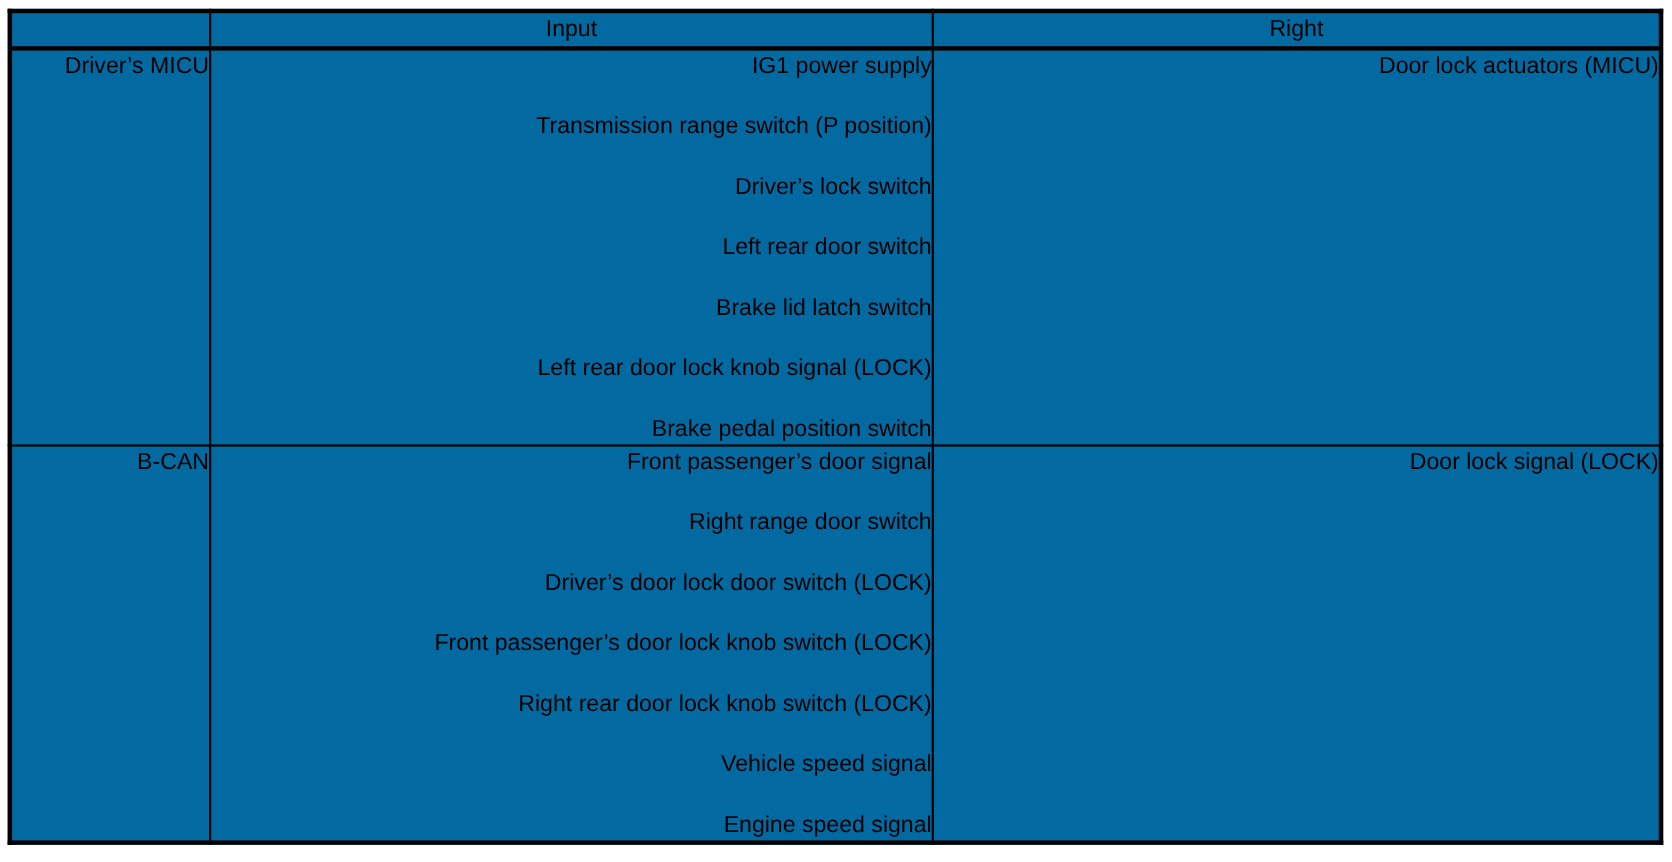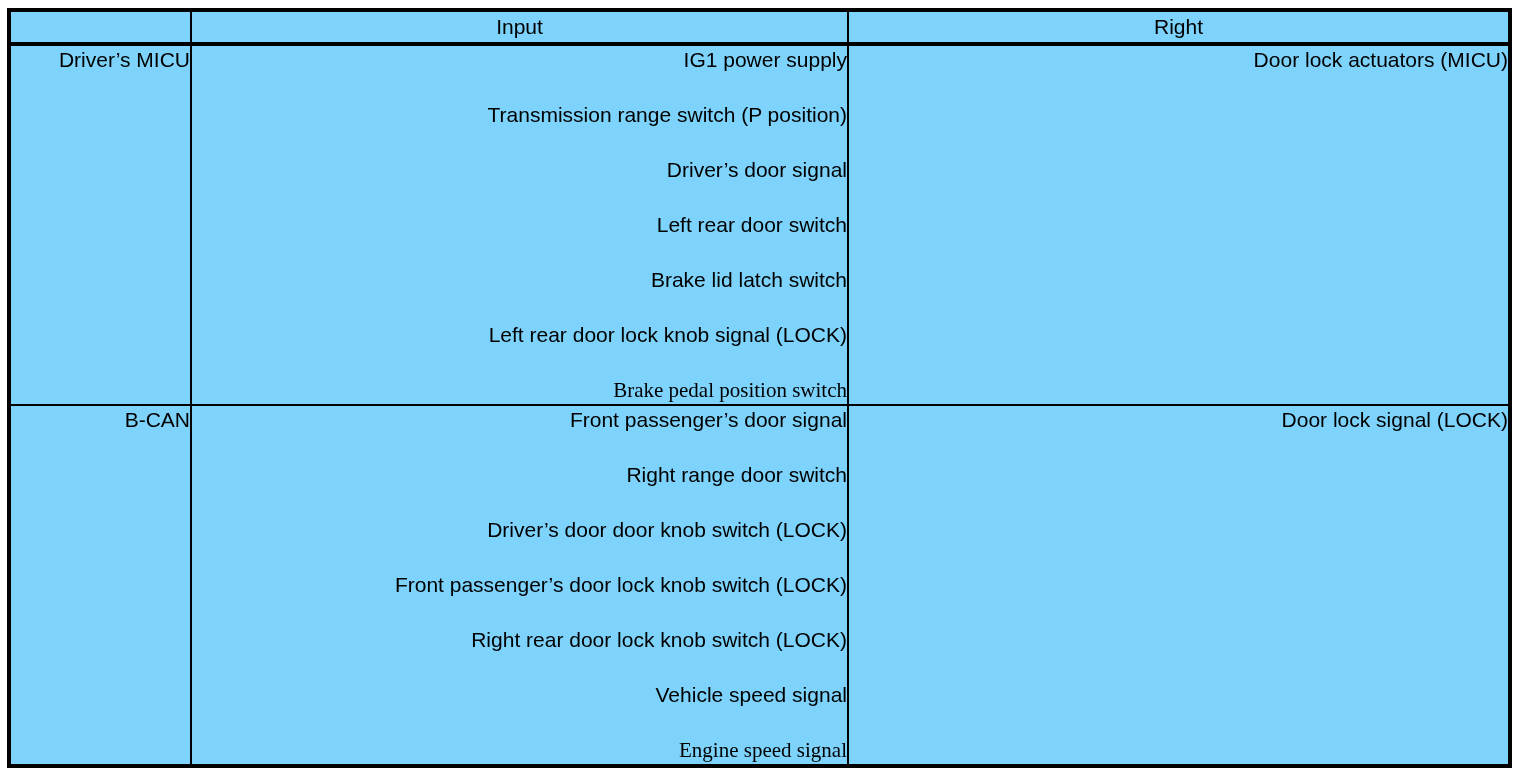--- a/index.html
+++ b/index.html
@@ -14,21 +14,21 @@
     font-family: "Liberation Sans", sans-serif;
     color: #000000;
     font-size: 21px;
     -webkit-font-smoothing: none;
   }
   table.io-table {
     border-collapse: collapse;
     table-layout: fixed;
     margin: 8px 0 0 7px;
     width: 1501px;
-    background: #7dd3fc;
+    background: #0369a1;
   }
   table.io-table {
     border: 4px solid #000000;
   }
   table.io-table th,
   table.io-table td {
     border: 2px solid #000000;
     vertical-align: top;
     padding: 0;
     overflow: hidden;
@@ -49,21 +49,20 @@
   .cell-line {
     line-height: 28px;
     white-space: nowrap;
   }
   .io-list .cell-line {
     margin-bottom: 27px;
     margin-left: 29px;
   }
   .io-list .cell-line:last-child {
     margin-bottom: 0;
-    font-family: Liberation Serif, serif;
   }
   col.c-source { width: 182px; }
   col.c-input  { width: 657px; }
   col.c-output { width: 662px; }
 </style>
 </head>
 <body>
 
 <table class="io-table">
   <colgroup>
@@ -80,40 +79,40 @@
   </thead>
   <tbody>
     <tr>
       <td class="source-cell">
         <div class="cell-line">Driver’s MICU</div>
       </td>
       <td class="io-cell">
         <div class="io-list">
           <div class="cell-line">IG1 power supply</div>
           <div class="cell-line">Transmission range switch (P position)</div>
-          <div class="cell-line">Driver’s door signal</div>
+          <div class="cell-line">Driver’s lock switch</div>
           <div class="cell-line">Left rear door switch</div>
           <div class="cell-line">Brake lid latch switch</div>
           <div class="cell-line">Left rear door lock knob signal (LOCK)</div>
           <div class="cell-line">Brake pedal position switch</div>
         </div>
       </td>
       <td class="io-cell">
         <div class="cell-line">Door lock actuators (MICU)</div>
       </td>
     </tr>
     <tr>
       <td class="source-cell">
         <div class="cell-line">B-CAN</div>
       </td>
       <td class="io-cell">
         <div class="io-list">
           <div class="cell-line">Front passenger’s door signal</div>
           <div class="cell-line">Right range door switch</div>
-          <div class="cell-line">Driver’s door door knob switch (LOCK)</div>
+          <div class="cell-line">Driver’s door lock door switch (LOCK)</div>
           <div class="cell-line">Front passenger’s door lock knob switch (LOCK)</div>
           <div class="cell-line">Right rear door lock knob switch (LOCK)</div>
           <div class="cell-line">Vehicle speed signal</div>
           <div class="cell-line">Engine speed signal</div>
         </div>
       </td>
       <td class="io-cell">
         <div class="cell-line">Door lock signal (LOCK)</div>
       </td>
     </tr>

